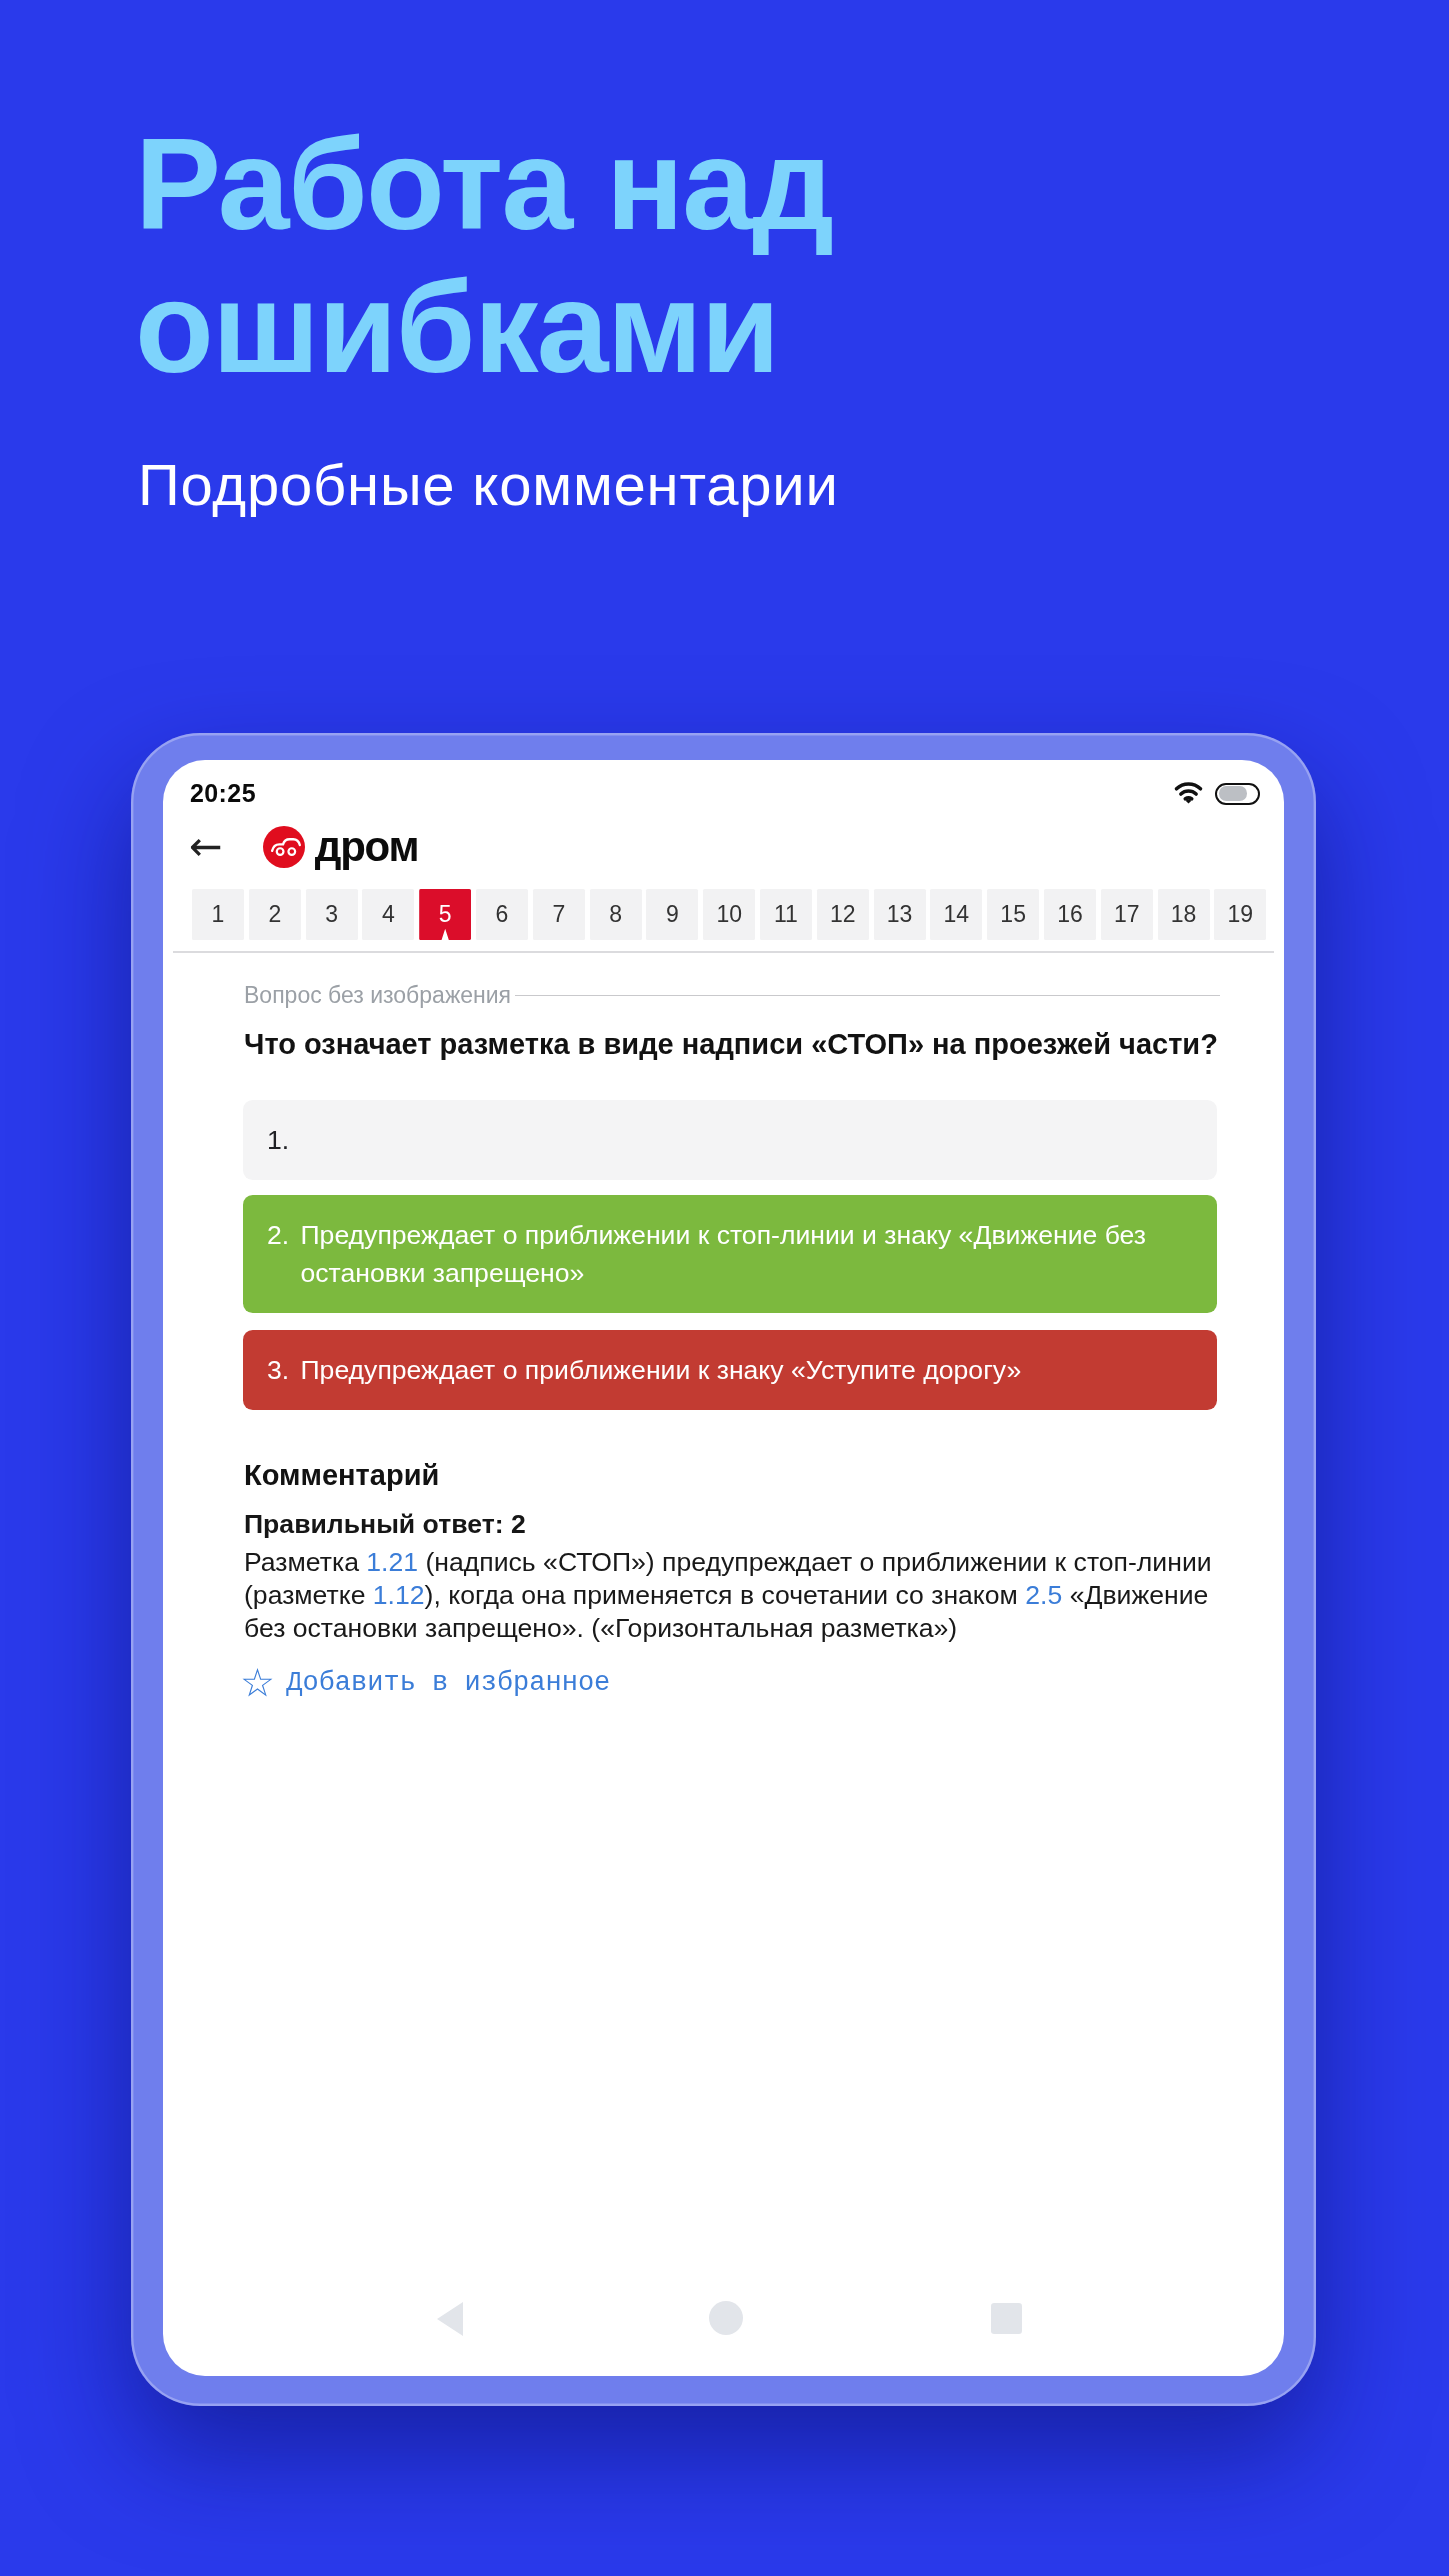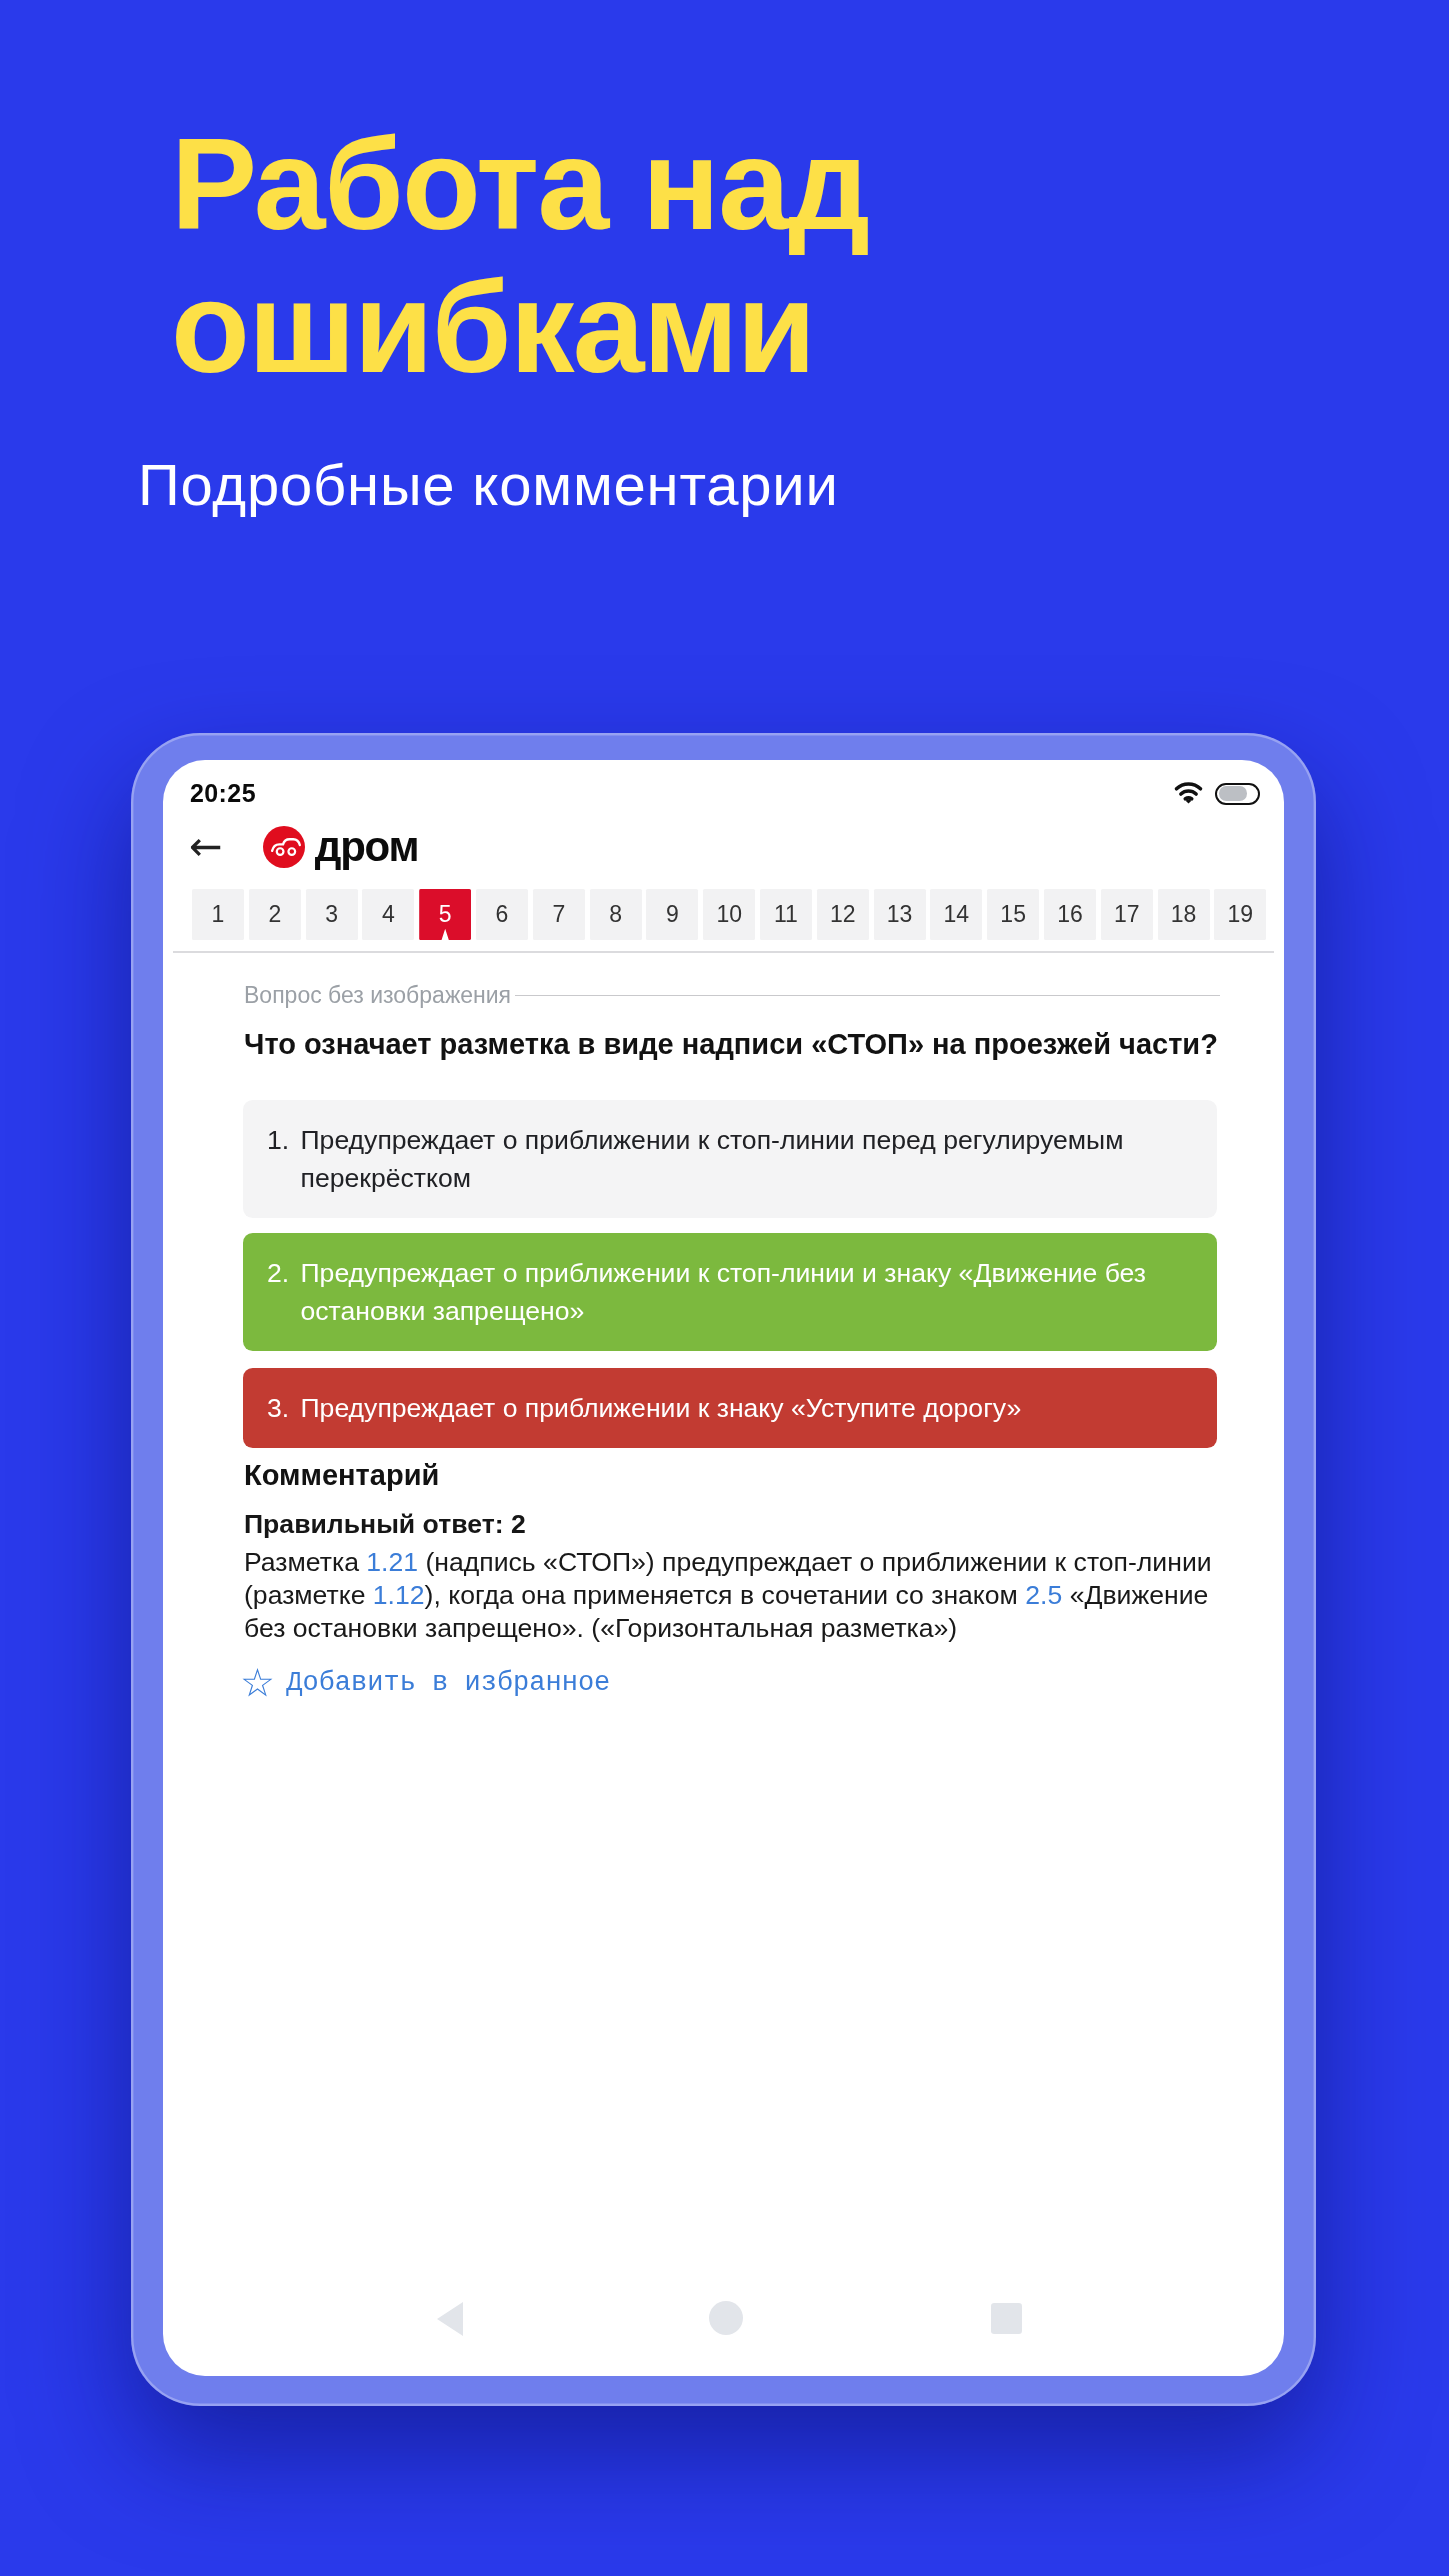--- a/index.html
+++ b/index.html
@@ -11,21 +11,21 @@
   body{
     background:var(--bg_blue);
     font-family:"Liberation Sans", sans-serif;
     position:relative; overflow:hidden;
   }
   .icon-font{font-family:"DejaVu Sans", sans-serif;}
 
   
   .poster-title{
     position:absolute; left:135px; top:113px;
-    color:#fde047; font-size:129px; font-weight:700; line-height:143px; letter-spacing:-1.6px;margin-left:36px;
+    color:#7dd3fc; font-size:129px; font-weight:700; line-height:143px; letter-spacing:-1.6px;
   }
   .poster-subtitle{
     position:absolute; left:138px; top:451px;
     color:#fff; font-size:58px; font-weight:400; letter-spacing:0.8px;
   }
 
   
   .device{
     position:absolute; left:131px; top:733px; width:1185px; height:1673px;
     background:var(--frame_blue); border-radius:69px;
@@ -168,21 +168,20 @@
     <div class="qlabel-row">
       <span class="qlabel">Вопрос без изображения</span>
       <span class="qlabel-line"></span>
     </div>
 
     <div class="question">Что означает разметка в виде надписи «СТОП» на проезжей части?</div>
 
     <div class="answers">
         <div class="answer neutral">
           <span class="num">1.</span>
-          <span>Предупреждает о приближении к стоп-линии перед регулируемым перекрёстком</span>
         </div>
         <div class="answer correct">
           <span class="num">2.</span>
           <span>Предупреждает о приближении к стоп-линии и знаку «Движение без остановки запрещено»</span>
         </div>
         <div class="answer wrong">
           <span class="num">3.</span>
           <span>Предупреждает о приближении к знаку «Уступите дорогу»</span>
         </div>
       </div>

